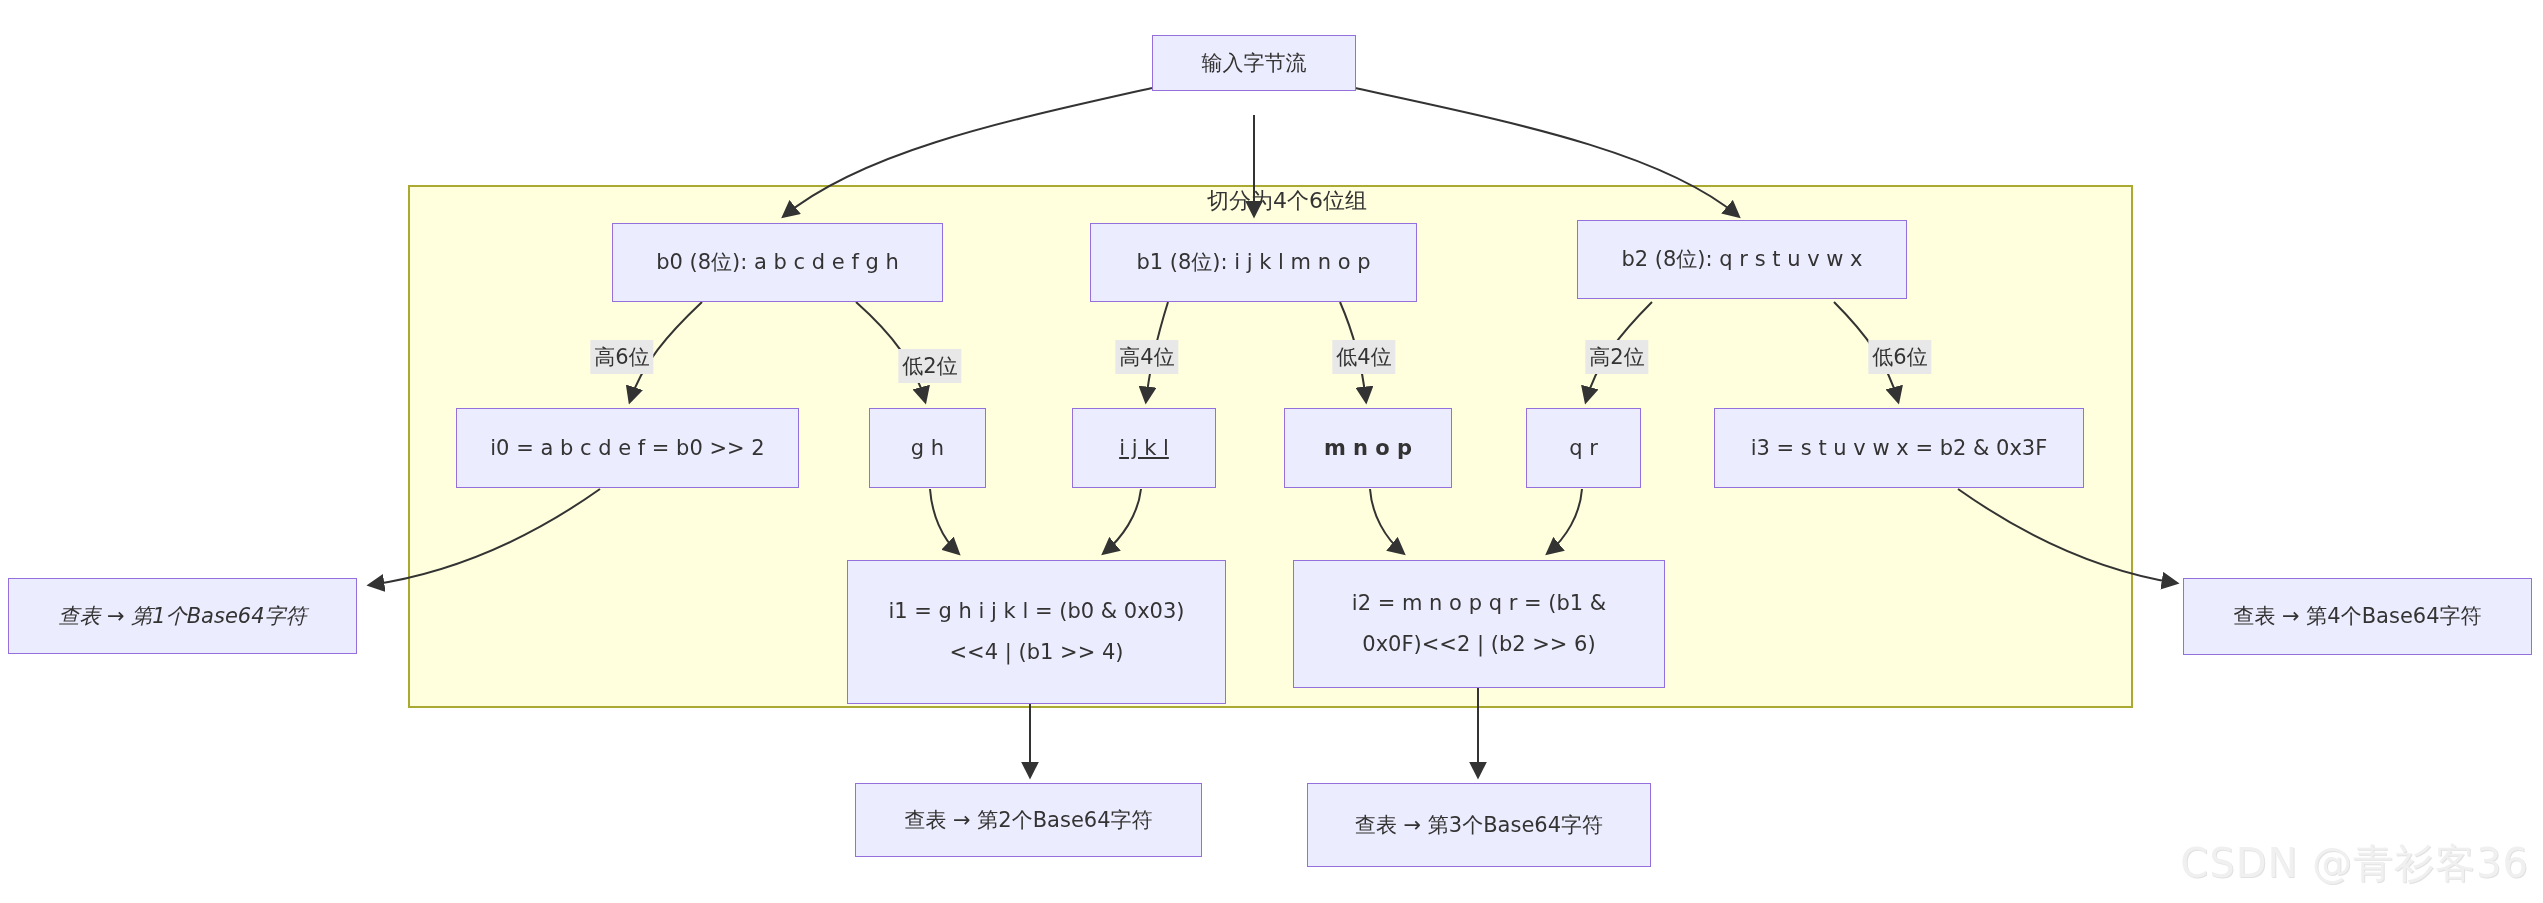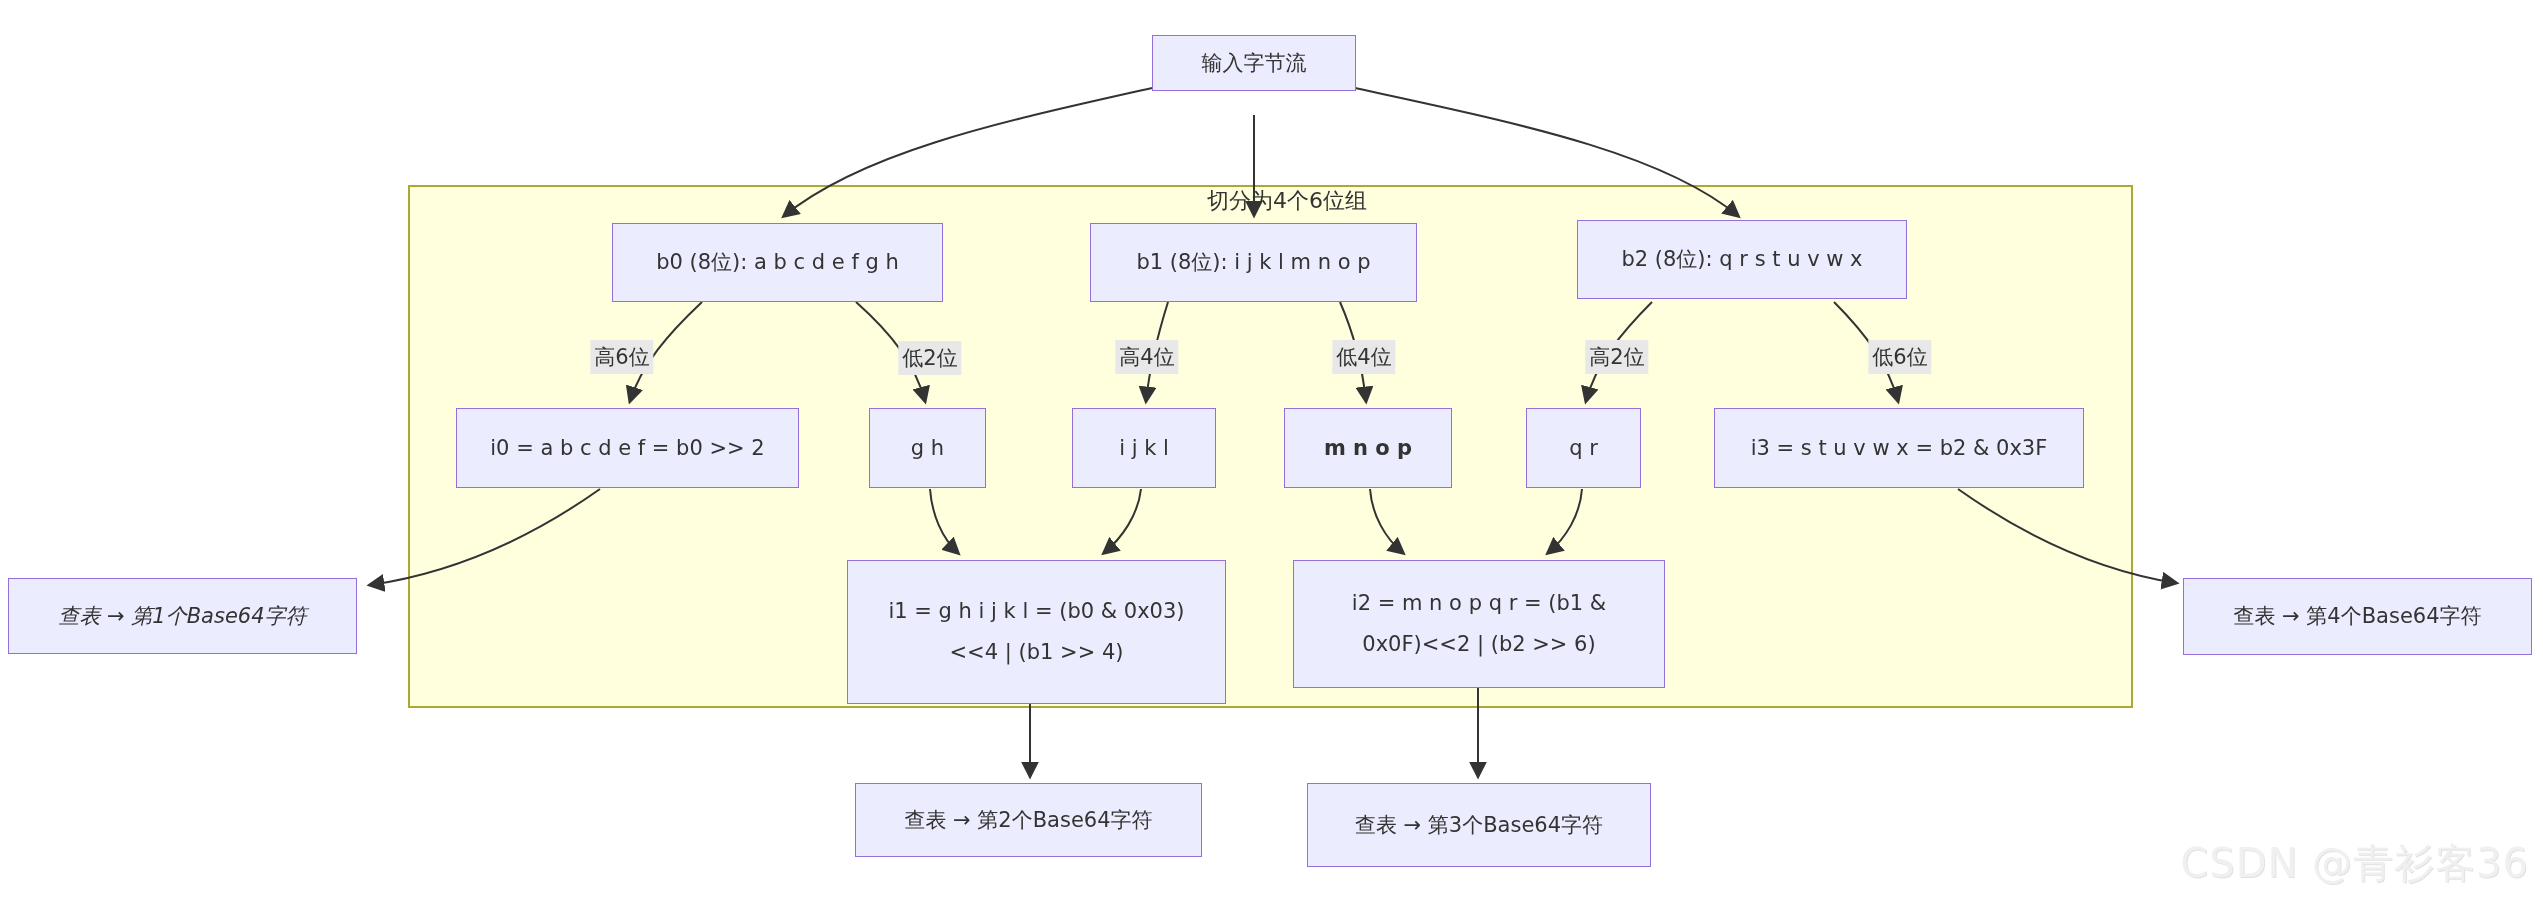--- a/index.html
+++ b/index.html
@@ -108,37 +108,37 @@
   </svg>
 
   <div class="node" style="left:1152px; top:35px; width:204px; height:56px;">输入字节流</div>
 
   <div class="node" style="left:612px; top:223px; width:331px; height:79px;">b0 (8位): a b c d e f g h</div>
   <div class="node" style="left:1090px; top:223px; width:327px; height:79px;">b1 (8位): i j k l m n o p</div>
   <div class="node" style="left:1577px; top:220px; width:330px; height:79px;">b2 (8位): q r s t u v w x</div>
 
   <div class="node" style="left:456px; top:408px; width:343px; height:80px;">i0 = a b c d e f = b0 &gt;&gt; 2</div>
   <div class="node" style="left:869px; top:408px; width:117px; height:80px;">g h</div>
-  <div class="node" style="left:1072px; top:408px; width:144px; height:80px;">i j k l</div>
+  <div class="node" style="left:1072px; top:408px; width:144px; height:80px;text-decoration:underline;">i j k l</div>
   <div class="node" style="left:1284px; top:408px; width:168px; height:80px;font-weight:bold;">m n o p</div>
   <div class="node" style="left:1526px; top:408px; width:115px; height:80px;">q r</div>
   <div class="node" style="left:1714px; top:408px; width:370px; height:80px;">i3 = s t u v w x = b2 &amp; 0x3F</div>
 
   <div class="node" style="left:847px; top:560px; width:379px; height:144px;">i1 = g h i j k l = (b0 &amp; 0x03)
 &lt;&lt;4 | (b1 &gt;&gt; 4)</div>
   <div class="node" style="left:1293px; top:560px; width:372px; height:128px;">i2 = m n o p q r = (b1 &amp;
 0x0F)&lt;&lt;2 | (b2 &gt;&gt; 6)</div>
 
   <div class="node" style="left:8px; top:578px; width:349px; height:76px;font-style:italic;">查表 → 第1个Base64字符</div>
   <div class="node" style="left:2183px; top:578px; width:349px; height:77px;">查表 → 第4个Base64字符</div>
   <div class="node" style="left:855px; top:783px; width:347px; height:74px;">查表 → 第2个Base64字符</div>
   <div class="node" style="left:1307px; top:783px; width:344px; height:84px;">查表 → 第3个Base64字符</div>
 
   <div class="edge-label" style="left:622px; top:357px;">高6位</div>
-  <div class="edge-label" style="left:930px; top:358px;">低2位</div>
+  <div class="edge-label" style="left:930px; top:366px;">低2位</div>
   <div class="edge-label" style="left:1147px; top:357px;">高4位</div>
   <div class="edge-label" style="left:1364px; top:357px;">低4位</div>
   <div class="edge-label" style="left:1585px; top:357px;margin-left:32px;">高2位</div>
   <div class="edge-label" style="left:1900px; top:357px;">低6位</div>
 
   <div class="watermark">CSDN @青衫客36</div>
 
 </div>
 
 </body></html>

